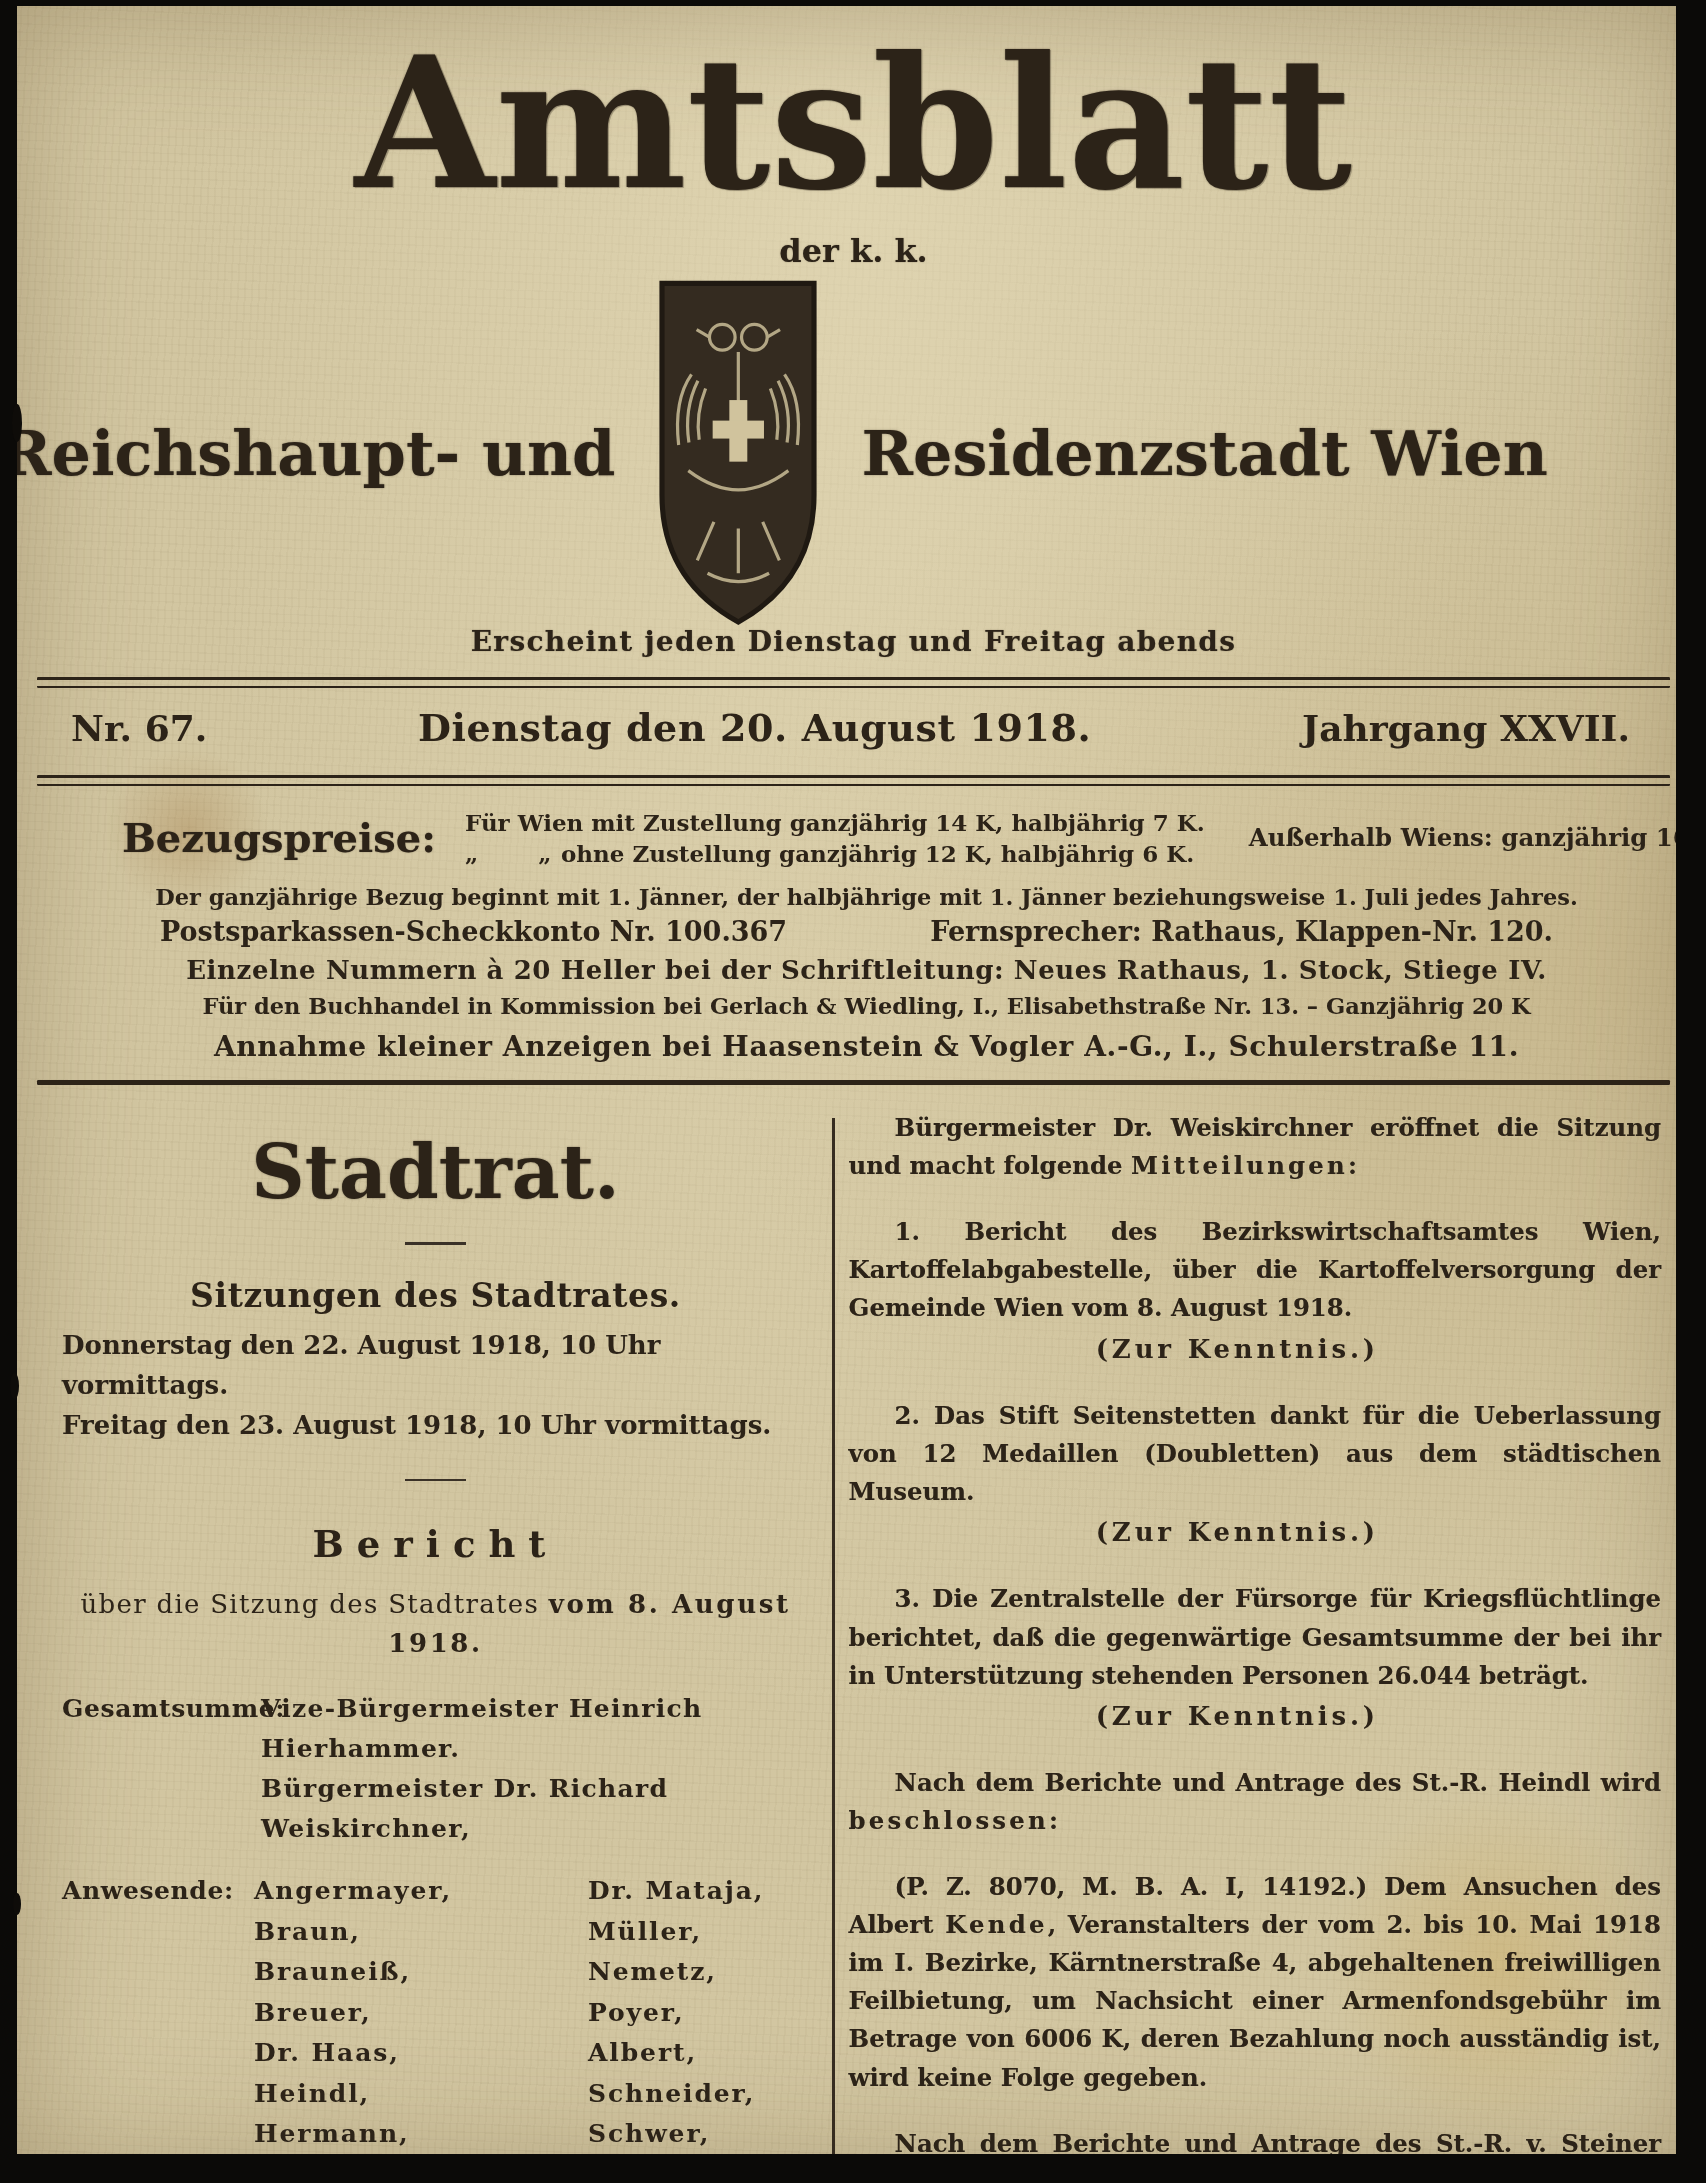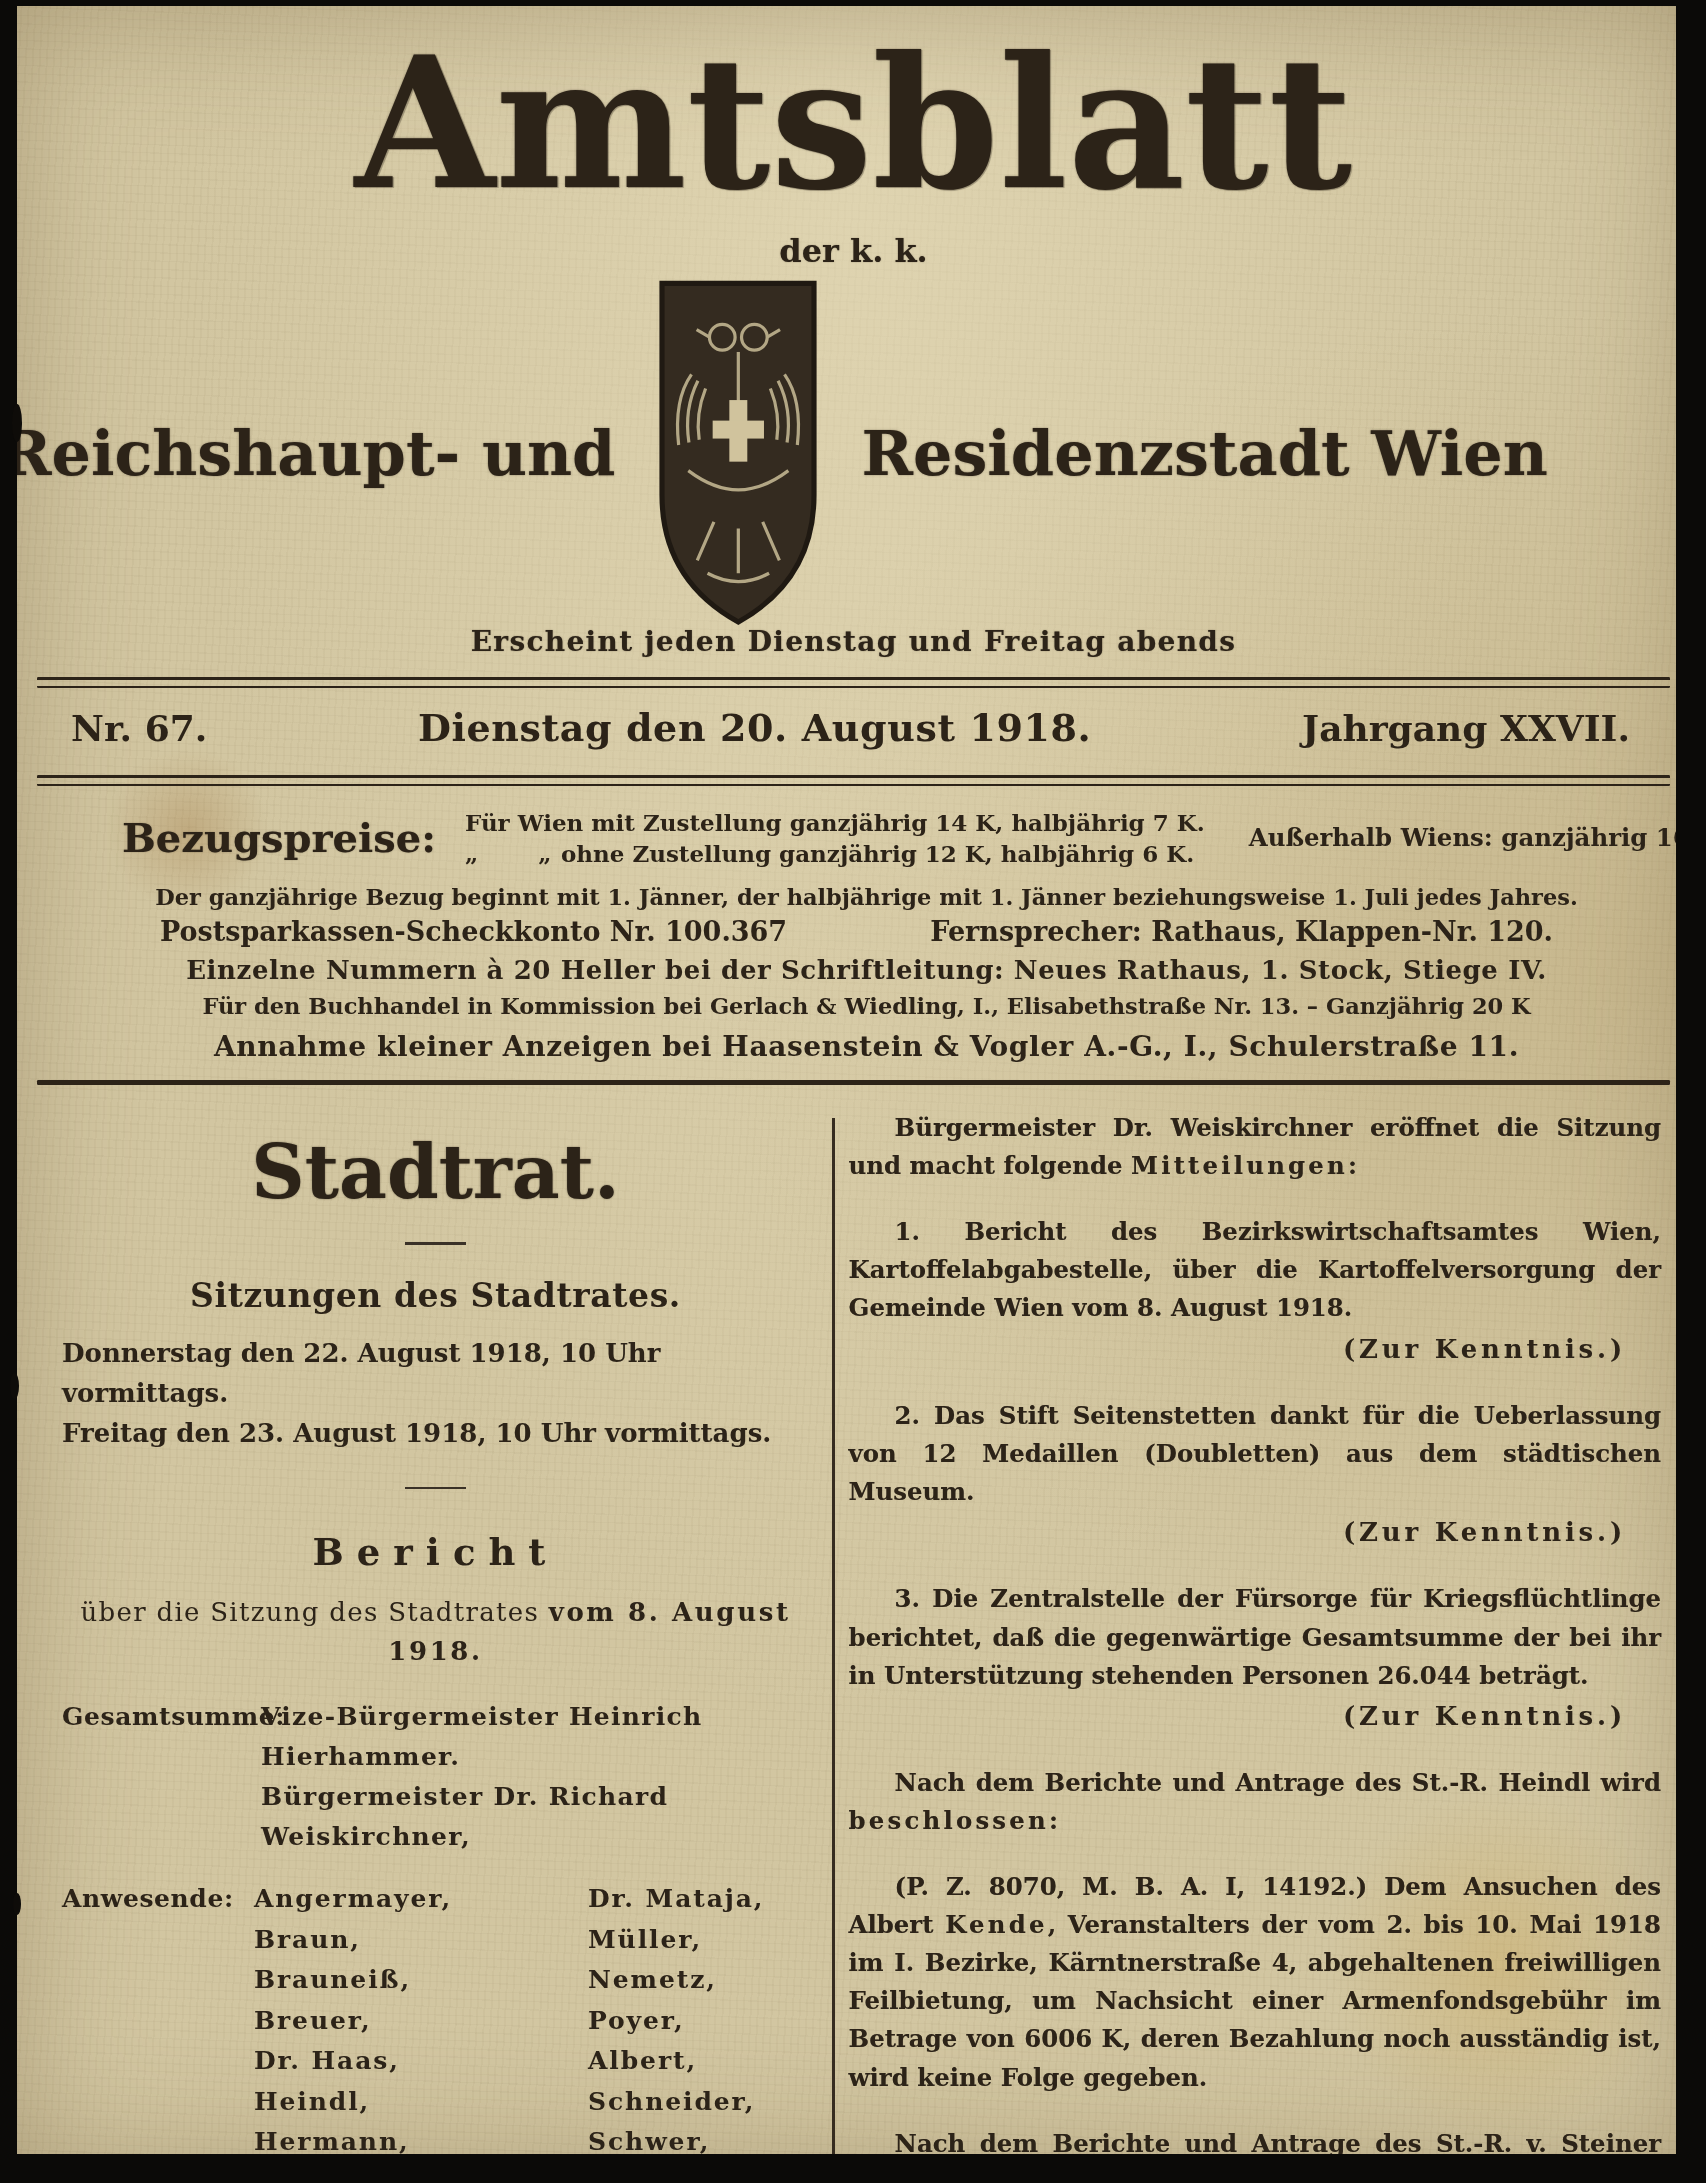--- a/index.html
+++ b/index.html
@@ -81,40 +81,40 @@
 
   
   .columns{display:flex;align-items:flex-start;padding:24.4px 33px 0 62px;}
   .col-left{width:747px;}
   .col-divider{width:2.6px;height:1126px;background:#362c20;margin:9px 14px 0 23px;flex:0 0 auto;}
   .col-right{flex:1;min-width:0;padding-right:13px;}
 
   .h-stadtrat{text-align:center;font-size:74px;font-weight:bold;line-height:1;margin-top:26px;text-shadow:0 0 1.9px rgba(44,34,22,.55);}
   .mini-rule{width:61px;height:2.6px;background:#3a3127;margin:33px auto 0 auto;}
   .h-sitzungen{text-align:center;font-size:33px;font-weight:bold;margin-top:31px;letter-spacing:0.6px;}
-  .sessions{margin-top:18px;font-size:26px;font-weight:bold;line-height:1.55;}
+  .sessions{margin-top:10px;font-size:26px;font-weight:bold;line-height:1.55;}
   .h-bericht{text-align:center;font-size:37px;font-weight:bold;letter-spacing:13px;margin-top:41px;}
   .bericht-sub{text-align:center;font-size:26px;margin-top:19px;line-height:1.5;letter-spacing:1.3px;}
   .bericht-sub .yr{font-weight:bold;letter-spacing:2.6px;}
   .officers{display:flex;margin-top:26px;font-size:25px;line-height:1.6;font-weight:bold;}
   .officers .lab{width:199px;flex:0 0 auto;letter-spacing:0.6px;}
   .officers .vals{letter-spacing:1.3px;}
   .attendees{display:flex;margin-top:22px;font-size:25px;font-weight:bold;line-height:1.62;}
   .attendees .lab{width:192px;flex:0 0 auto;letter-spacing:0.6px;}
   .attendees .ncol1{width:334px;flex:0 0 auto;letter-spacing:1.9px;}
   .attendees .ncol2{flex:1;letter-spacing:1.9px;}
 
   .para{
     margin:0 0 6.4px 0;font-size:24.4px;line-height:1.56;font-weight:bold;
     text-align:justify;text-indent:46px;
     text-shadow:0 0 0.6px rgba(44,34,22,.4);
   }
   .para + .para{margin-top:28px;}
   .note{
-    text-align:right;font-size:26px;font-weight:bold;letter-spacing:3.8px;
+    text-align:center;font-size:26px;font-weight:bold;letter-spacing:3.8px;
     padding-right:35px;margin:3.8px 0 33px 0;
   }
   .note + .para{margin-top:16px;}
 </style>
 </head>
 <body>
 
 <div class="page">
 
   <div class="edge edge-left"></div>

